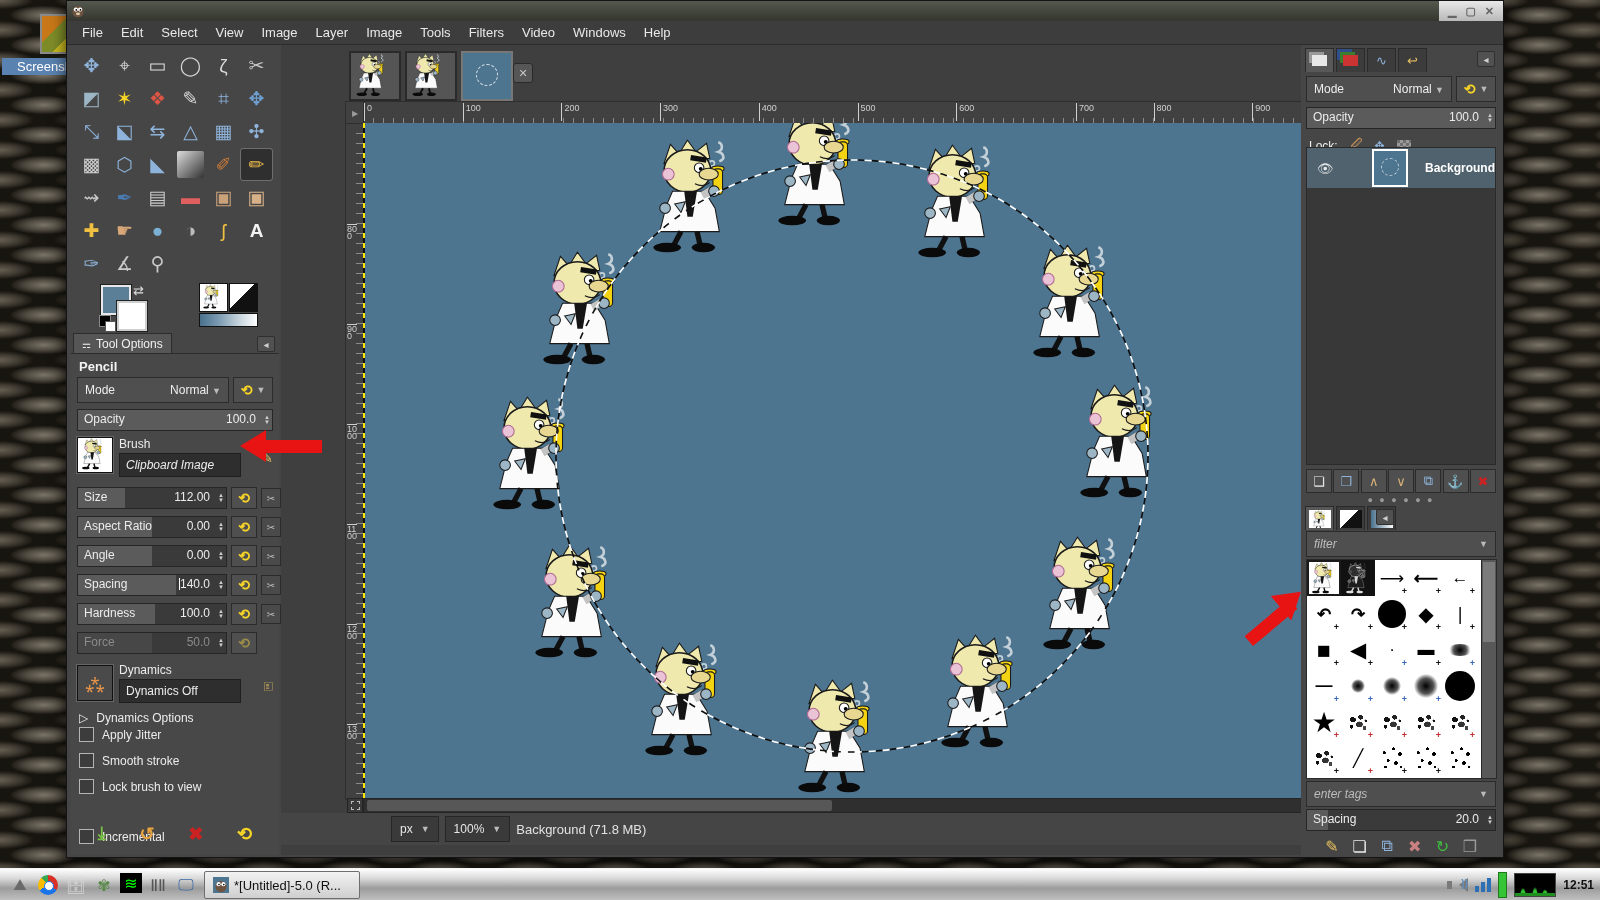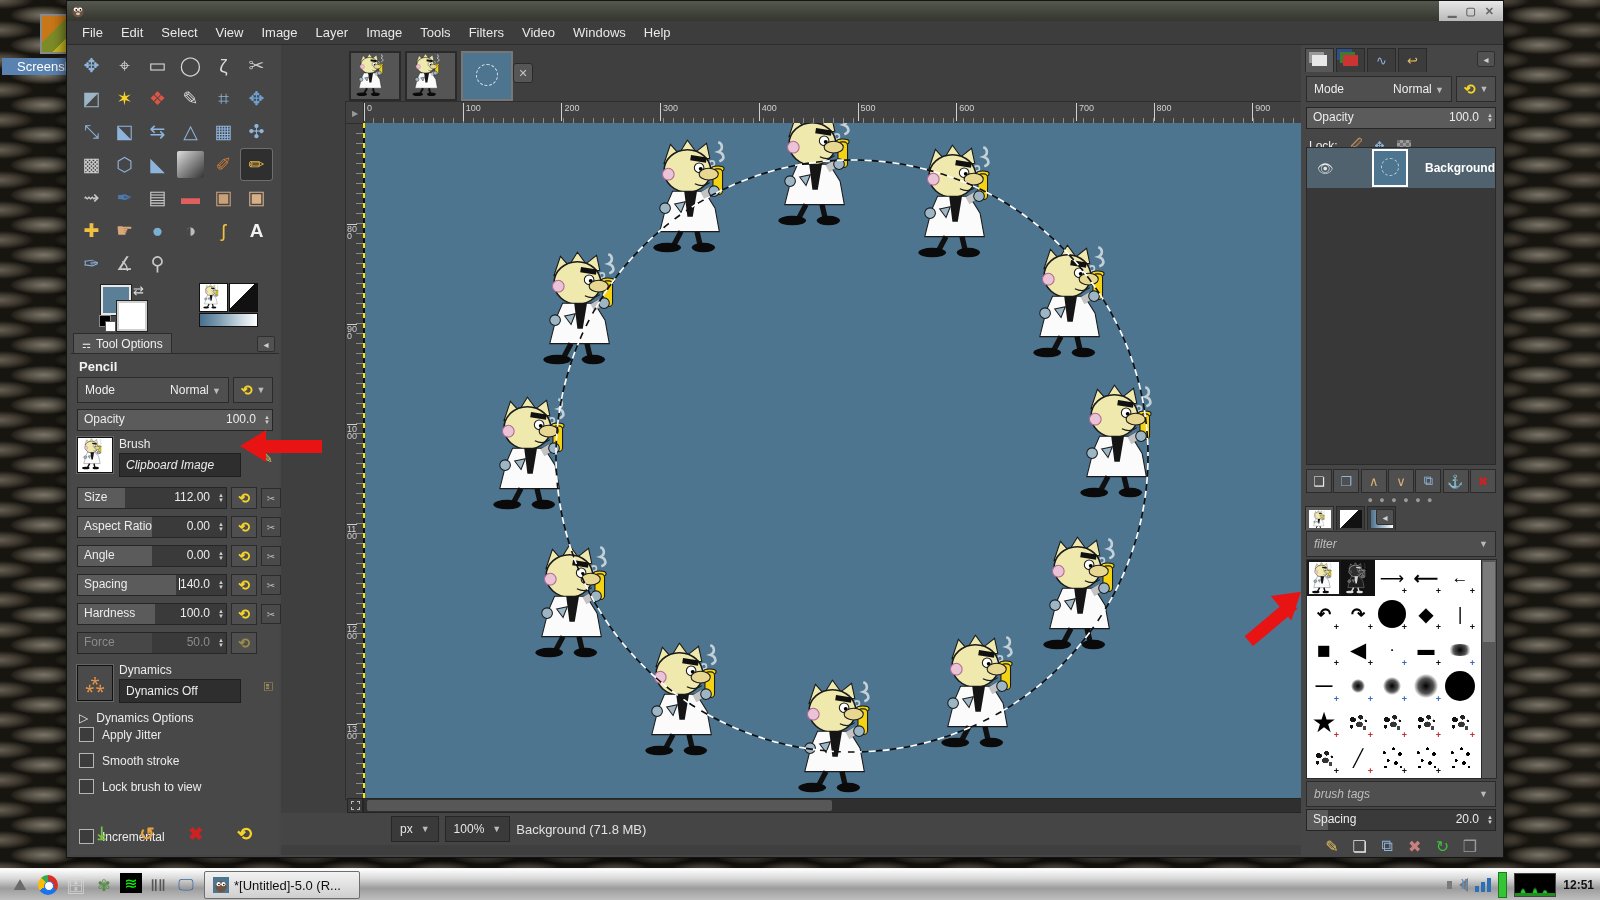--- a/index.html
+++ b/index.html
@@ -722,21 +722,21 @@
           <div class="bcell"></div>
           <div class="bcell"></div>
           <div class="bcell"></div>
           <div class="bcell"></div>
           <div class="bcell"></div>
         </div>
       <div id="gridsb">
           <div class="thumb"></div>
         </div>
       <div class="dropbox it" style="position:absolute;left:5px;right:5px;top:736px;color:#bdbdbd;">
-        <span>brush tags</span>
+        <span>enter tags</span>
           <span class="dna">▼</span>
       </div>
       <div class="spinscale" style="position:absolute;left:5px;right:5px;top:764px;">
         <div class="fill" style="width:11%;"></div>
         <span class="lab">Spacing</span>
         <span class="val">20.0</span>
         <span class="spin">▲<br>▼</span>
       </div>
       <div class="btnrow" style="top:790px;padding:0 14px;left:5px;right:5px;" id="brushbtns">
           <div class="pbtn" style="color: rgb(232, 192, 96); border: none; background: none; font-size: 16px;">✎</div>

